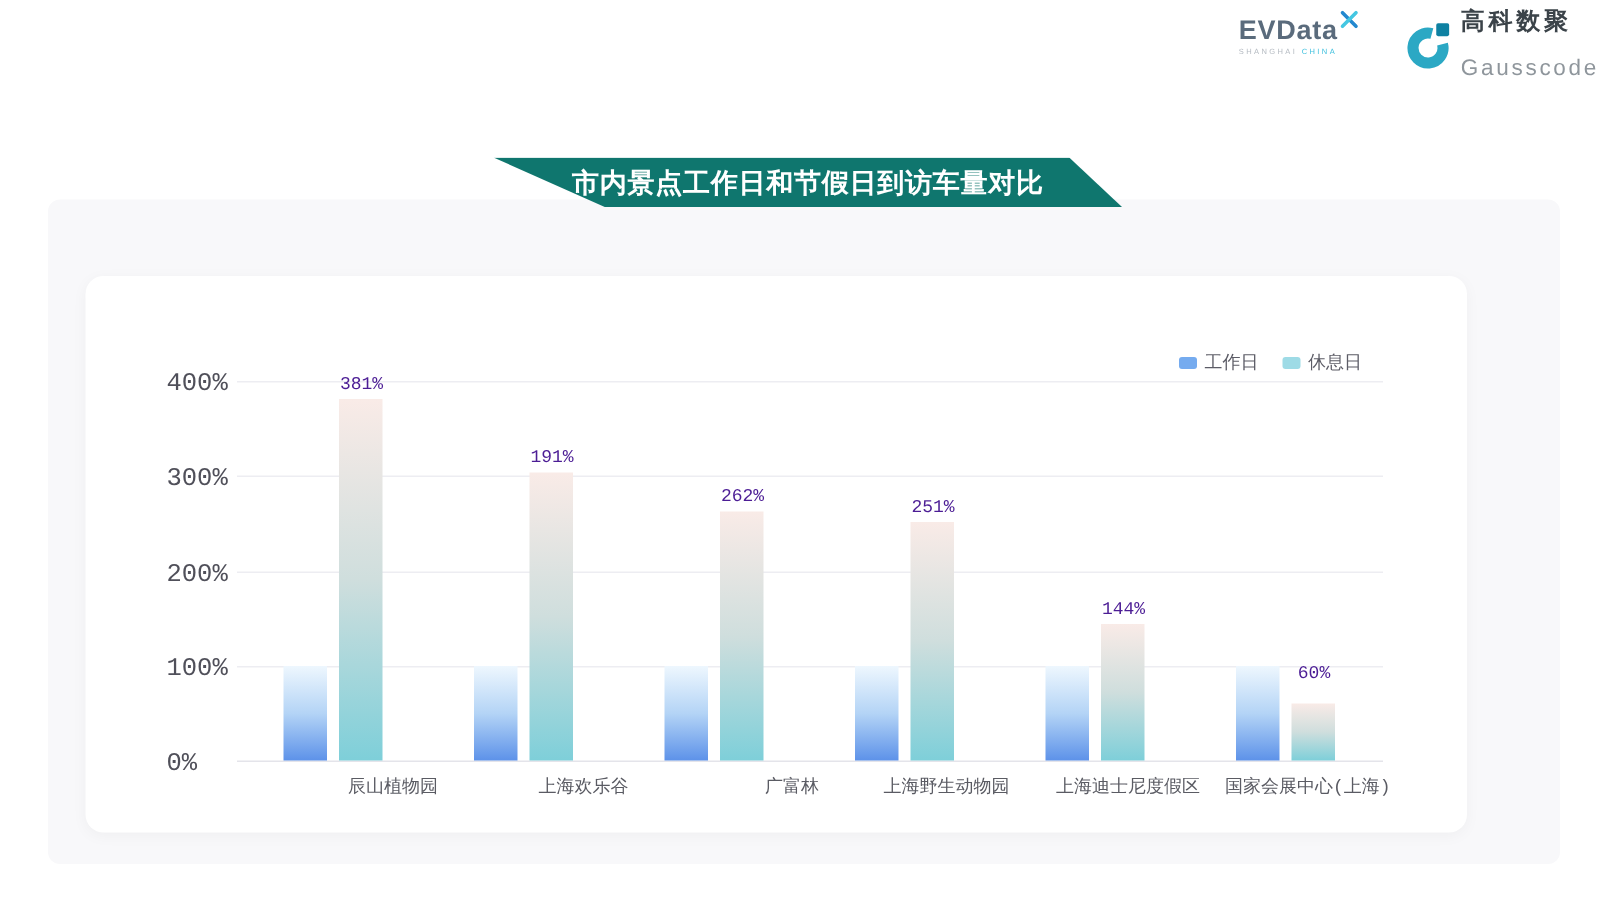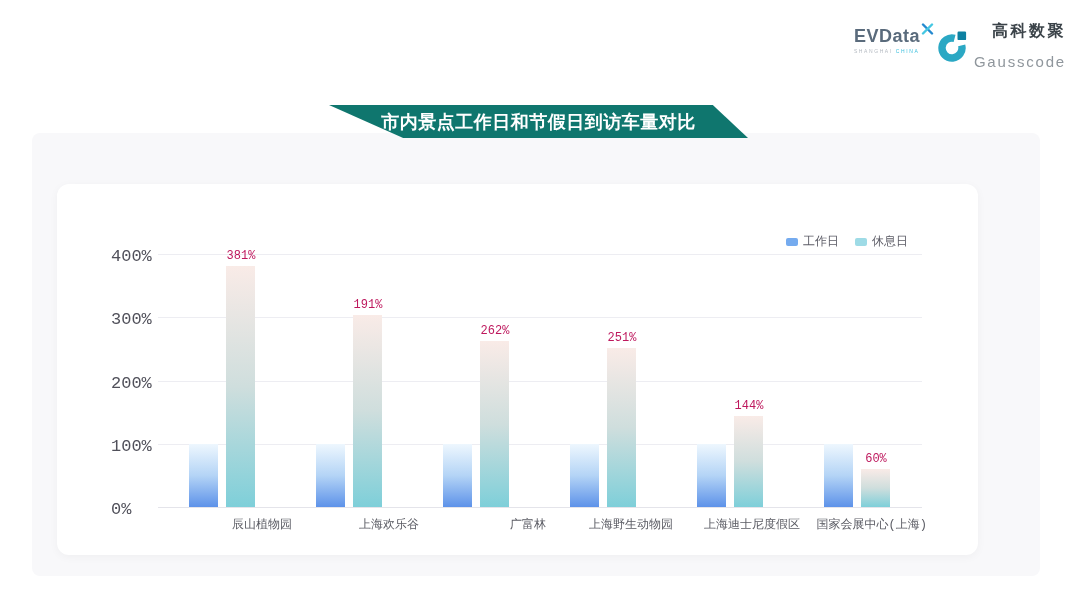--- a/index.html
+++ b/index.html
@@ -5,29 +5,29 @@
   * { margin:0; padding:0; box-sizing:border-box; }
   html,body { width:1080px; height:608px; }
   body {
     background:#ffffff;
     font-family:"Liberation Sans","DejaVu Sans",sans-serif;
     position:relative;
     overflow:hidden;
   }
 
   
-  .logos { position:absolute; top:22px; right:14px; display:flex; align-items:flex-start; gap:4px; }
+  .logos { position:absolute; top:6px; right:14px; display:flex; align-items:flex-start; gap:32px; }
   .evdata { margin-top:5px; }
   .ev-row { display:flex; align-items:flex-start; }
   .ev-name { font-size:18px; font-weight:700; color:#5a6b7c; letter-spacing:0.5px; line-height:1; }
   .ev-x { margin-left:1px; margin-top:-4px; }
   .ev-sub { font-size:5px; letter-spacing:1.6px; color:#b4bac1; margin-top:3px; white-space:nowrap; }
   .ev-sub .teal { color:#3fc0de; }
   .gauss { display:flex; align-items:center; gap:6px; }
-  .gauss-text { display:flex; flex-direction:column;text-align:right; }
+  .gauss-text { display:flex; flex-direction:column; }
   .gauss-cn { font-size:16px; font-weight:700; color:#3b4349; letter-spacing:2.5px; line-height:1.1; white-space:nowrap; }
   .gauss-en { font-size:15px; color:#8f969c; letter-spacing:1.8px; margin-top:13px; }
 
   
   .banner {
     position:absolute; left:329px; top:105px; width:419px; height:33px;
     clip-path:polygon(0 0, 91.6% 0, 100% 100%, 17.7% 100%);
     display:flex; align-items:center; justify-content:center;
     z-index:3;
   }
@@ -48,21 +48,21 @@
   .plot { position:absolute; left:0; top:0; width:100%; height:100%; }
   .legend { position:absolute; top:49px; right:70px; display:flex; gap:16px; z-index:2; }
   .legend-item { display:flex; align-items:center; gap:5px; cursor:pointer; }
   .legend-marker { width:12px; height:8px; border-radius:2px; }
   .legend-label { font-size:12px; color:#5c5c66; }
 
   .gridline { position:absolute; height:1px; background:#ededf2; }
   .gridline.zero { background:#e4e4ea; }
   .ytick { position:absolute; width:44px; font-size:17px; color:#50505a; }
   .bar { position:absolute; }
-  .value-label { position:absolute; width:60px; text-align:center; font-size:12px; color:#be185d; }
+  .value-label { position:absolute; width:60px; text-align:center; font-size:12px; color:#4c1d95; }
   .xtick { position:absolute; width:140px; text-align:right; font-size:12px; color:#5a5b63; white-space:nowrap; }
 </style>
 </head>
 <body>
 
 <div class="logos">
   <div class="evdata">
     <div class="ev-row">
       <span class="ev-name">EVData</span>
       <svg class="ev-x" width="13" height="12" viewBox="0 0 13 12">
@@ -129,17 +129,17 @@
         <div class="bar" style="left: 513px; top: 260px; width: 29px; height: 63px; background: linear-gradient(rgb(238, 247, 254) 0%, rgb(180, 212, 246) 50%, rgb(93, 146, 233) 100%);"></div>
         <div class="bar" style="left: 550px; top: 164px; width: 29px; height: 159px; background: linear-gradient(rgb(249, 235, 231) 0%, rgb(207, 222, 221) 50%, rgb(126, 207, 217) 100%);"></div>
         <div class="value-label" style="left: 535px; top: 147px;">251%</div>
         <div class="xtick" style="left: 476px; top: 332px;">上海野生动物园</div>
         <div class="bar" style="left: 640px; top: 260px; width: 29px; height: 63px; background: linear-gradient(rgb(238, 247, 254) 0%, rgb(180, 212, 246) 50%, rgb(93, 146, 233) 100%);"></div>
         <div class="bar" style="left: 677px; top: 232px; width: 29px; height: 91px; background: linear-gradient(rgb(249, 235, 231) 0%, rgb(207, 222, 221) 50%, rgb(126, 207, 217) 100%);"></div>
         <div class="value-label" style="left: 662px; top: 215px;">144%</div>
         <div class="xtick" style="left: 603px; top: 332px;">上海迪士尼度假区</div>
         <div class="bar" style="left: 767px; top: 260px; width: 29px; height: 63px; background: linear-gradient(rgb(238, 247, 254) 0%, rgb(180, 212, 246) 50%, rgb(93, 146, 233) 100%);"></div>
         <div class="bar" style="left: 804px; top: 285px; width: 29px; height: 38px; background: linear-gradient(rgb(249, 235, 231) 0%, rgb(207, 222, 221) 50%, rgb(126, 207, 217) 100%);"></div>
-        <div class="value-label" style="left: 789px; top: 268px;">60%</div>
+        <div class="value-label" style="left: 789px; top: 258px;">60%</div>
         <div class="xtick" style="left: 730px; top: 332px;">国家会展中心(上海)</div>
       </div>
   </div>
 </div>
 
 </body></html>

